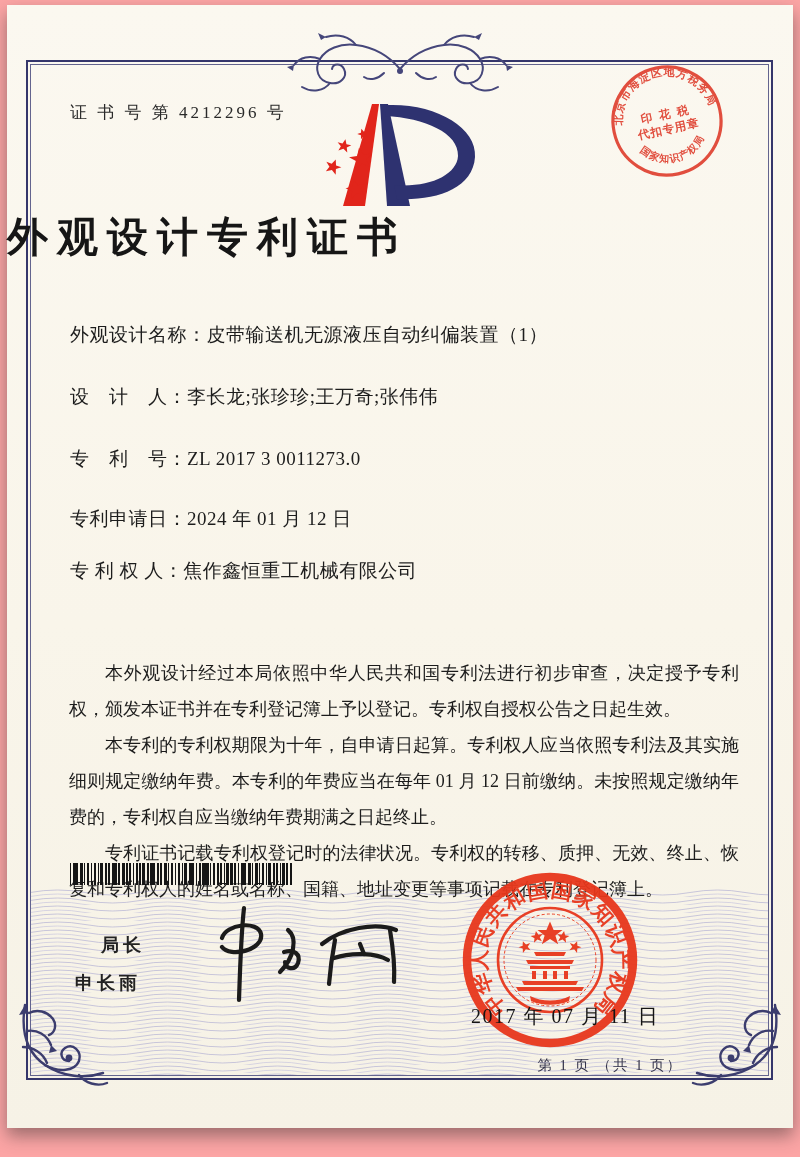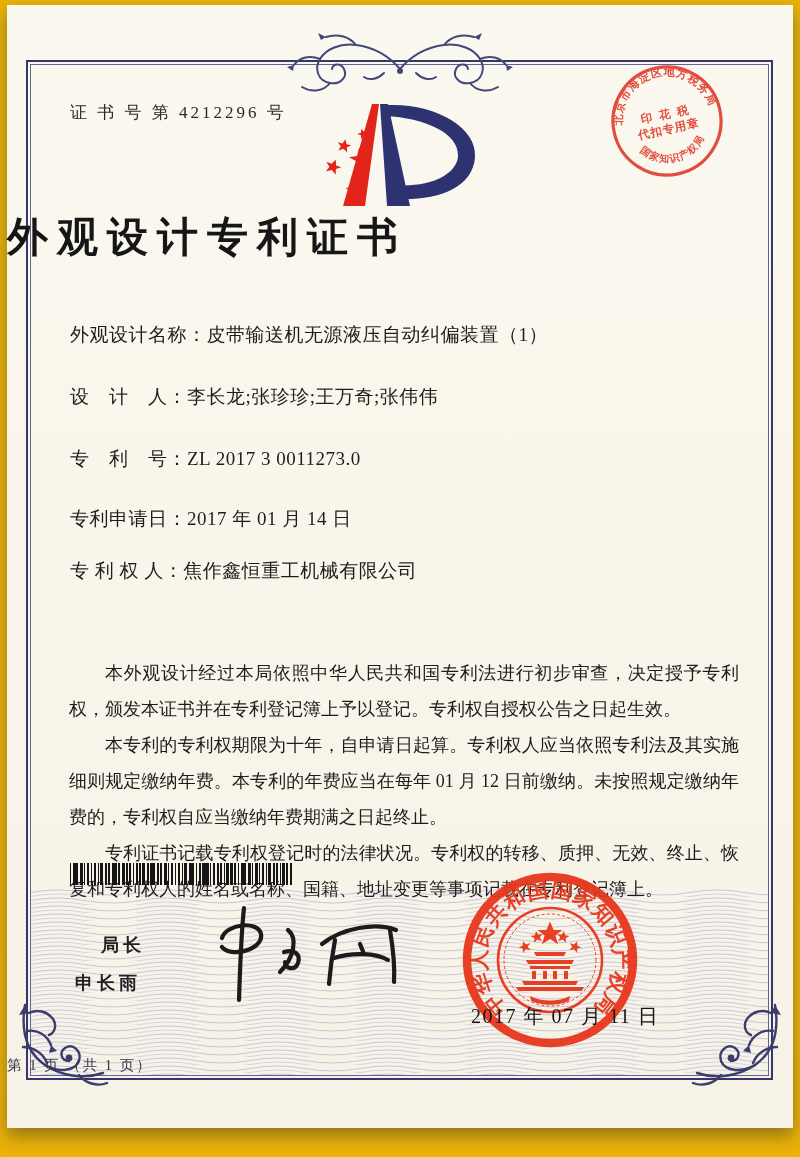--- a/index.html
+++ b/index.html
@@ -1,16 +1,16 @@
 <!DOCTYPE html>
 <html><head>
 <meta charset="utf-8">
 <style>
   html,body{margin:0;padding:0;}
-  .canvas{position:relative;width:800px;height:1157px;background:#eab308;overflow:hidden;
+  .canvas{position:relative;width:800px;height:1157px;background:#fca5a5;overflow:hidden;
           font-family:"Liberation Serif","DejaVu Serif",serif;color:#1e1e1e;}
   .paper{position:absolute;left:7px;top:5px;width:786px;height:1123px;
          background:linear-gradient(180deg,#fbf8f0 0%,#f9f5ea 55%,#f6f2e6 100%);
          box-shadow:0 8px 16px rgba(40,40,40,.45);}
   .frame{position:absolute;left:19px;top:55px;width:743px;height:1016px;
          border:2px solid #35366b;}
   .frame::after{content:"";position:absolute;inset:2px;border:1px solid #63648e;}
   .waves{position:absolute;left:23px;top:884px;width:739px;height:186px;opacity:.85;}
   .ornament-top{position:absolute;left:50%;top:24px;transform:translateX(-50%);}
   .corner{position:absolute;}
@@ -30,21 +30,21 @@
        repeating-linear-gradient(90deg,#151515 0 1.5px,transparent 1.5px 3.5px),
        repeating-linear-gradient(90deg,#151515 0 1px,transparent 1px 6px),
        repeating-linear-gradient(90deg,transparent 0 4px,#151515 4px 6.5px,transparent 6.5px 13px);}
   .signer-title{position:absolute;left:78px;top:928px;font-family:"Liberation Sans","DejaVu Sans",sans-serif;
        font-weight:bold;font-size:18px;letter-spacing:4px;color:#222;margin-left:16px;}
   .signer-name{position:absolute;left:68px;top:966px;font-family:"Liberation Sans","DejaVu Sans",sans-serif;
        font-weight:bold;font-size:18px;letter-spacing:4px;color:#222;}
   .signature{position:absolute;left:193px;top:895px;}
   .main-seal{position:absolute;left:443px;top:855px;opacity:.95;}
   .seal-date{position:absolute;left:464px;top:998px;font-size:20px;letter-spacing:1.5px;color:#141414;z-index:5;}
-  .footer{position:absolute;left:0;top:1051px;width:676px;text-align:left;
+  .footer{position:absolute;left:0;top:1051px;width:676px;text-align:right;
           font-size:14.5px;letter-spacing:2px;color:#33334a;z-index:4;}
   svg{display:block;}
 </style>
 </head>
 <body>
 
 <div class="canvas">
   <div class="paper">
 
     <svg class="waves" width="739" height="186">
@@ -142,21 +142,21 @@
         <text x="0" y="-3" text-anchor="middle" font-size="11.5" font-weight="bold" letter-spacing="2">印 花 税</text>
         <text x="0" y="12" text-anchor="middle" font-size="11.5" font-weight="bold" letter-spacing="1">代扣专用章</text>
       </g>
     </svg>
 
     <div class="title">外观设计专利证书</div>
 
     <div class="field f1">外观设计名称：皮带输送机无源液压自动纠偏装置（1）</div>
     <div class="field f2">设　计　人：李长龙;张珍珍;王万奇;张伟伟</div>
     <div class="field f3">专　利　号：ZL 2017 3 0011273.0</div>
-    <div class="field f4">专利申请日：2017 年 01 月 14 日</div>
+    <div class="field f4">专利申请日：2024 年 01 月 12 日</div>
     <div class="field f5">专 利 权 人：焦作鑫恒重工机械有限公司</div>
 
     <div class="paras">
       <p>本外观设计经过本局依照中华人民共和国专利法进行初步审查，决定授予专利权，颁发本证书并在专利登记簿上予以登记。专利权自授权公告之日起生效。</p>
       <p>本专利的专利权期限为十年，自申请日起算。专利权人应当依照专利法及其实施细则规定缴纳年费。本专利的年费应当在每年 01 月 12 日前缴纳。未按照规定缴纳年费的，专利权自应当缴纳年费期满之日起终止。</p>
       <p>专利证书记载专利权登记时的法律状况。专利权的转移、质押、无效、终止、恢复和专利权人的姓名或名称、国籍、地址变更等事项记载在专利登记簿上。</p>
     </div>
 
     <div class="barcode"></div>
 

